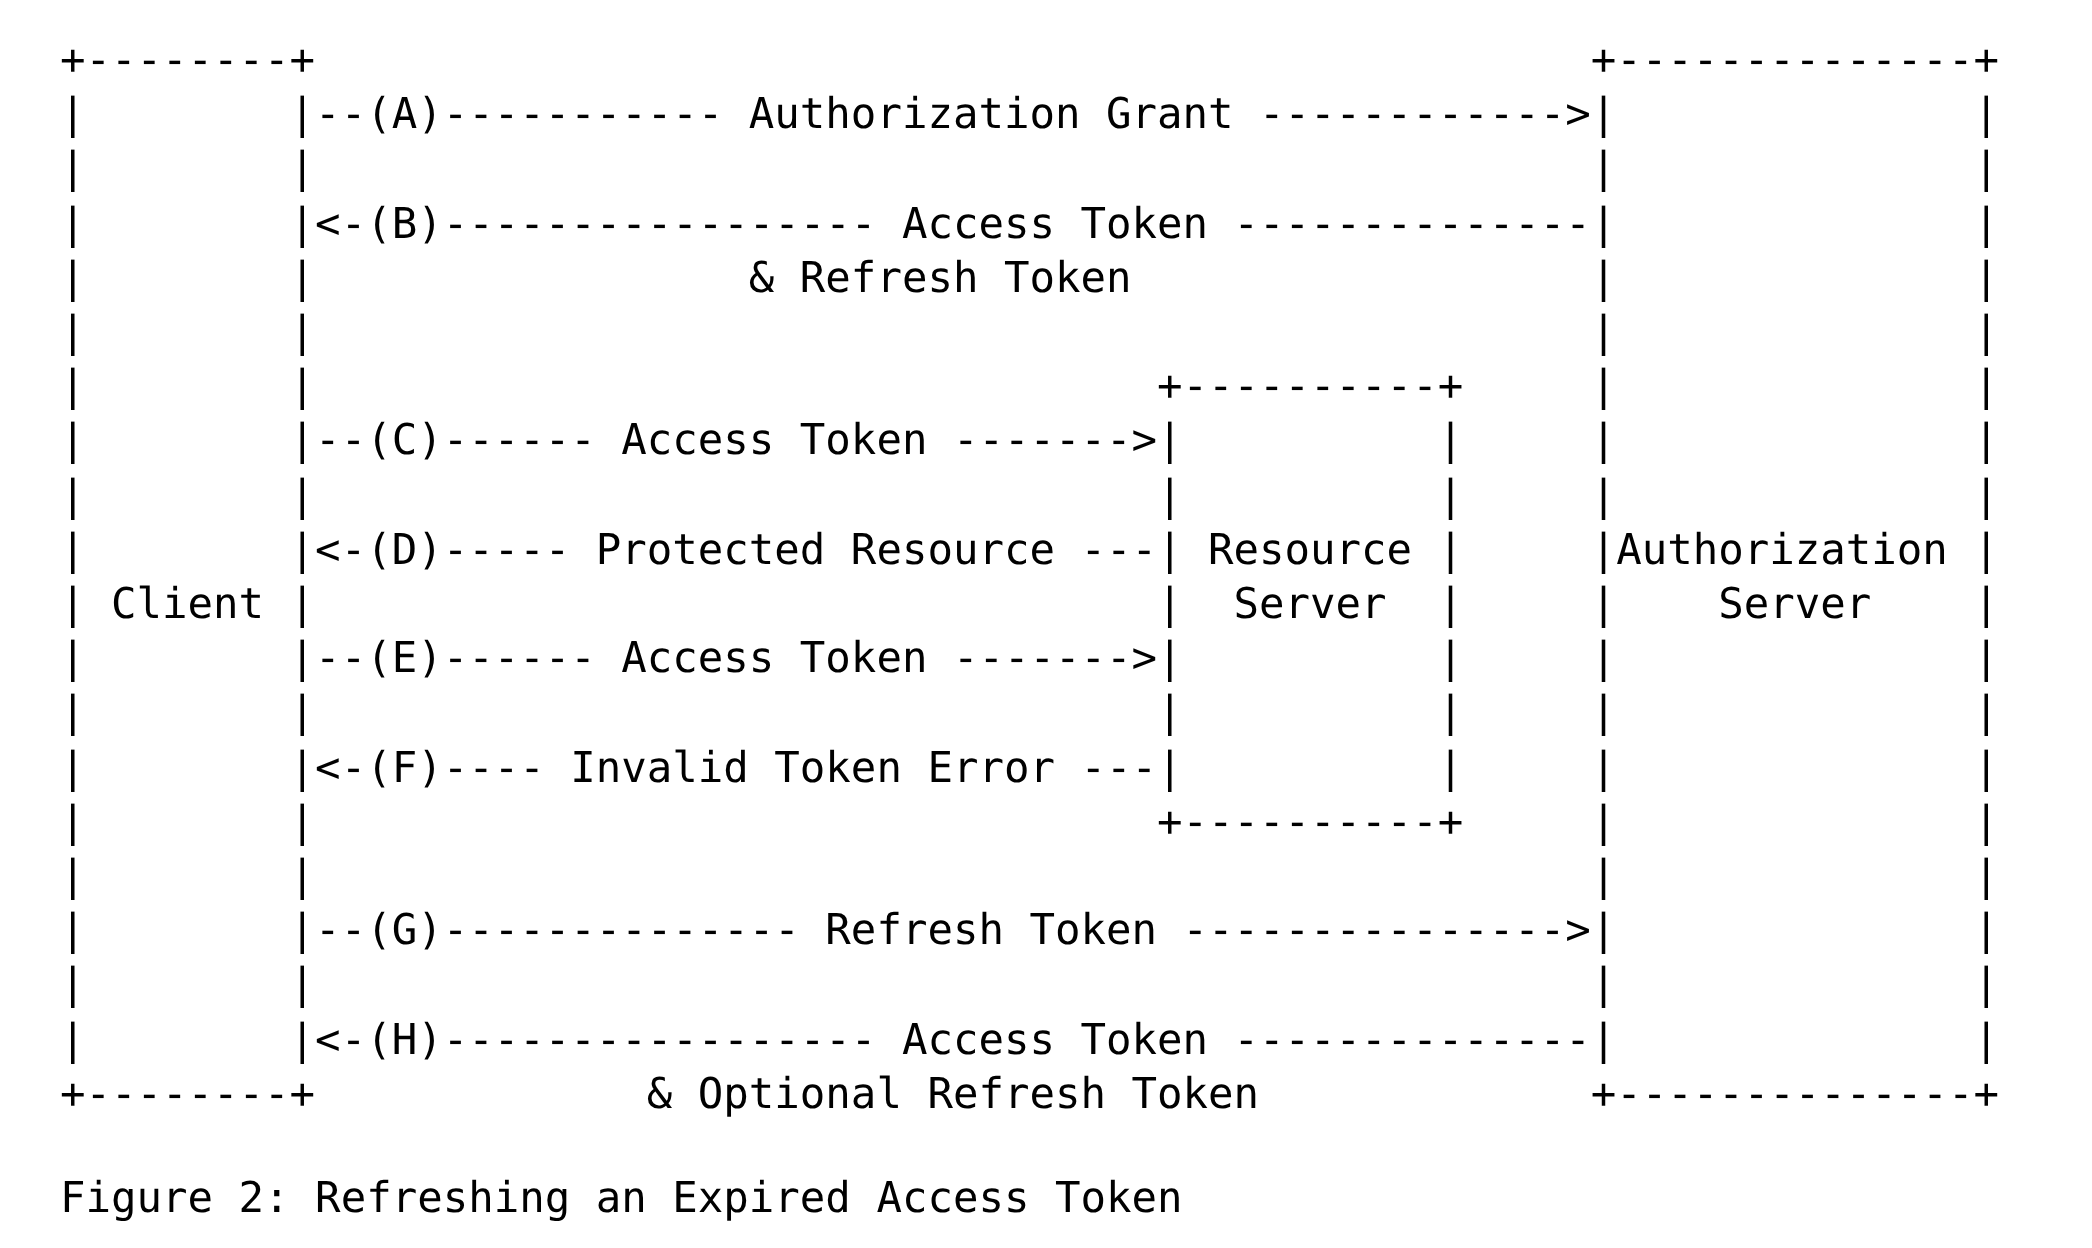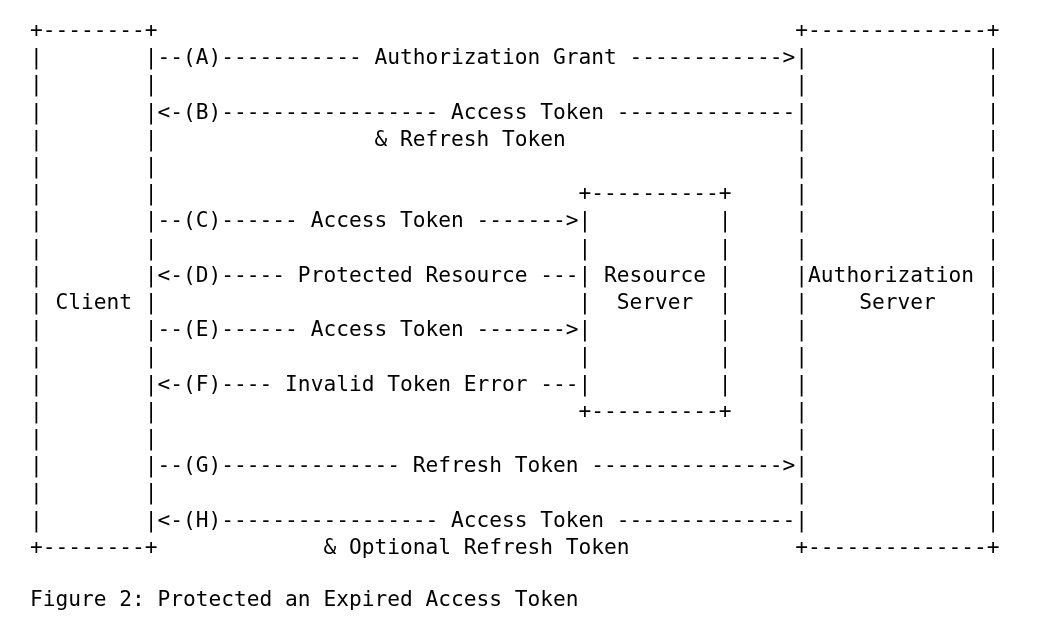--- a/index.html
+++ b/index.html
@@ -67,15 +67,15 @@
 |        |--(E)------ Access Token -------&gt;|          |     |              |
 |        |                                 |          |     |              |
 |        |&lt;-(F)---- Invalid Token Error ---|          |     |              |
 |        |                                 +----------+     |              |
 |        |                                                  |              |
 |        |--(G)-------------- Refresh Token ---------------&gt;|              |
 |        |                                                  |              |
 |        |&lt;-(H)----------------- Access Token --------------|              |
 +--------+             &amp; Optional Refresh Token             +--------------+</pre>
 
-  <div class="figure-caption">Figure 2: Protected an Expired Access Token</div>
+  <div class="figure-caption">Figure 2: Refreshing an Expired Access Token</div>
 
 </div>
 
 </body></html>

